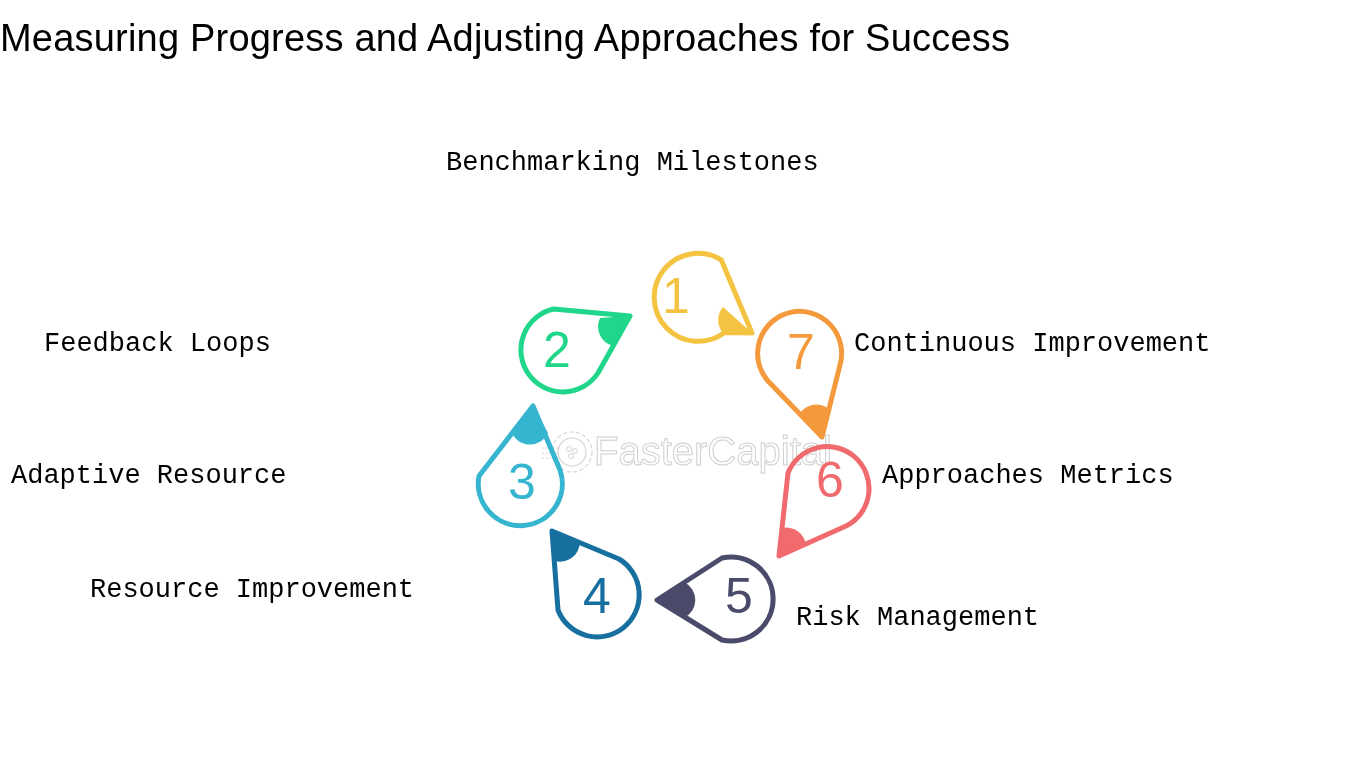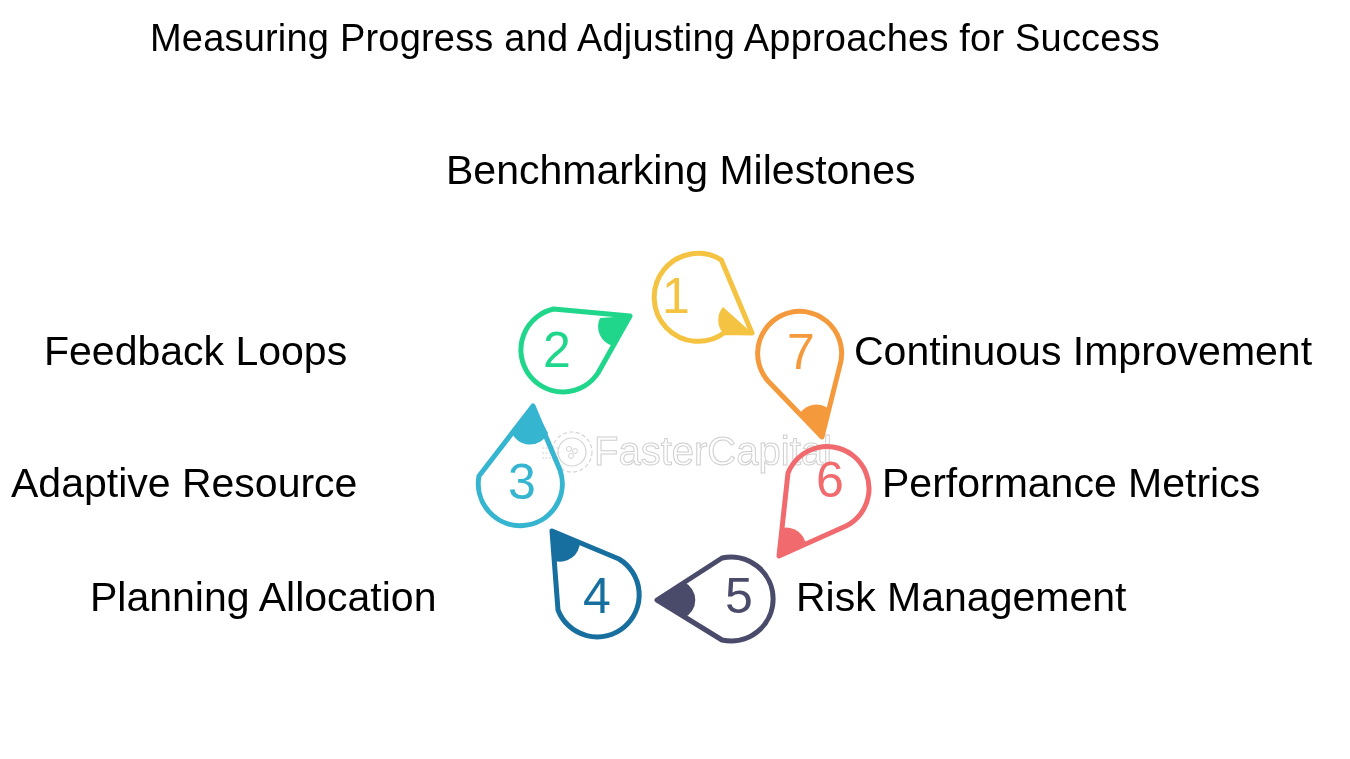--- a/index.html
+++ b/index.html
@@ -1,33 +1,33 @@
 <!DOCTYPE html>
 <html><head>
 <meta charset="utf-8">
 <style>
   html, body { margin: 0; padding: 0; background: #ffffff; }
   body { width: 1350px; height: 759px; position: relative; overflow: hidden; font-family: "Liberation Sans", sans-serif; color: #000; }
-  .title { position: absolute; left: 0; top: 17px; width: 1310px; text-align: center; font-size: 38px; letter-spacing: 0.2px; }
-  .label { position: absolute; font-size: 41px; white-space: nowrap; line-height: 1; }
+  .title { position: absolute; left: 0; top: 17px; width: 1310px; text-align: left; font-size: 38px; letter-spacing: 0.2px; }
+  .label { position: absolute; font-size: 27px; white-space: nowrap; line-height: 1; font-family: Liberation Mono, monospace; }
   #diagram { position: absolute; left: 0; top: 0; width: 1350px; height: 759px; }
   .num { font-family: "Liberation Sans", sans-serif; font-size: 50px; text-anchor: middle; dominant-baseline: central; }
   .watermark { font-family: "Liberation Sans", sans-serif; font-size: 40px; fill: none; stroke: #cfcfcf; stroke-width: 1; }
 </style>
 </head>
 <body>
 
 <div class="title">Measuring Progress and Adjusting Approaches for Success</div>
 
 <div class="label" style="left:446px; top:150px;">Benchmarking Milestones</div>
 <div class="label" style="left:44px; top:331px;">Feedback Loops</div>
 <div class="label" style="left:11px; top:463px;">Adaptive Resource</div>
-<div class="label" style="left:90px; top:577px;">Planning Allocation</div>
-<div class="label" style="left:796px; top:577px;">Risk Management</div>
-<div class="label" style="left:882px; top:463px;">Performance Metrics</div>
+<div class="label" style="left:90px; top:577px;">Resource Improvement</div>
+<div class="label" style="left:796px; top:605px;">Risk Management</div>
+<div class="label" style="left:882px; top:463px;">Approaches Metrics</div>
 <div class="label" style="left:854px; top:331px;text-align:right;">Continuous Improvement</div>
 
 <svg id="diagram" viewBox="0 0 1350 759" xmlns="http://www.w3.org/2000/svg">
 
   <g>
     <g transform="translate(572,452)">
       <circle r="20" fill="none" stroke="#d4d4d4" stroke-width="1.2" stroke-dasharray="4 2.5"></circle>
       <circle r="14" fill="none" stroke="#d4d4d4" stroke-width="1.2"></circle>
       <circle cx="-3" cy="-3" r="2.5" fill="none" stroke="#d4d4d4"></circle>
       <circle cx="3" cy="-1" r="2.5" fill="none" stroke="#d4d4d4"></circle>

